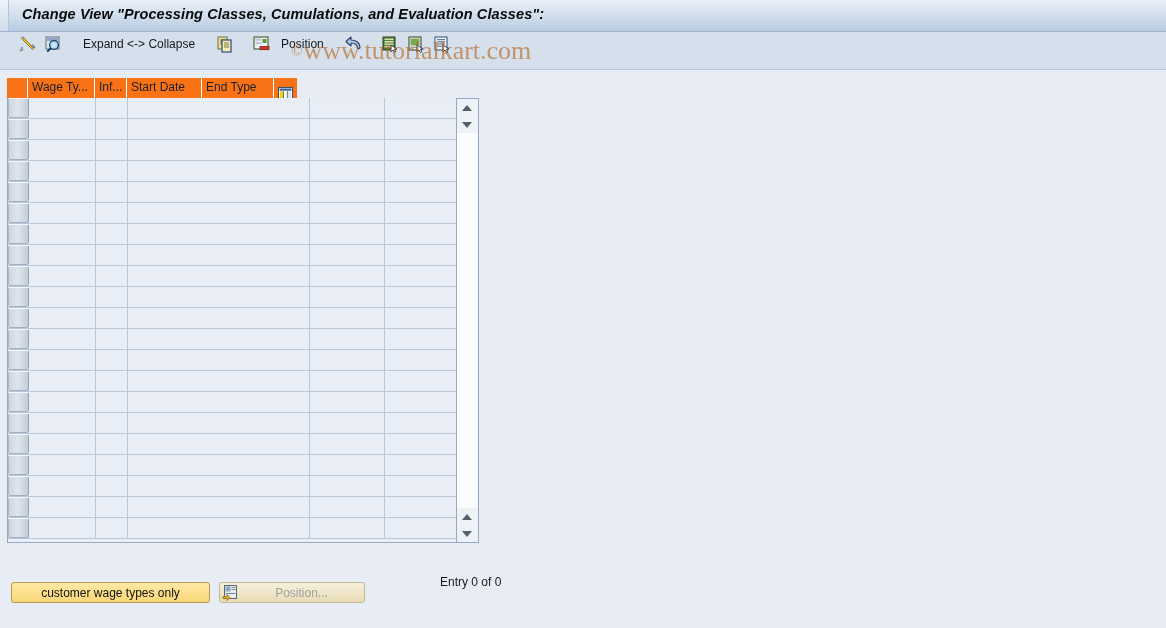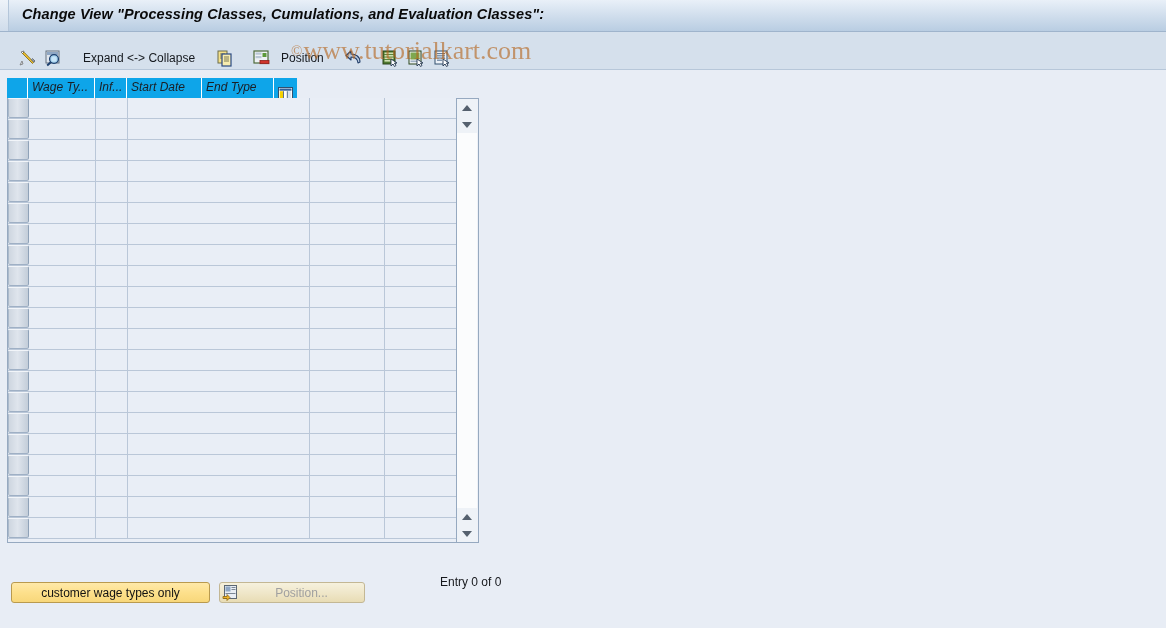--- a/index.html
+++ b/index.html
@@ -57,21 +57,21 @@
     height: 38px;
     background: #d5e0ec;
     border-bottom: 1px solid #b7c7d9;
     box-sizing: border-box;
   }
   #toolbar .tb-inner {
     position: absolute;
     left: 14px; top: 0;
     height: 38px;
     display: flex;
-    align-items: flex-end;
+    align-items: flex-start;
     gap: 0px;
   }
   .tbtn {
     display: inline-flex;
     align-items: center;
     justify-content: center;
     height: 24px;
     padding: 0 3px;
     cursor: default;
   }
@@ -120,32 +120,31 @@
   
   #thead {
     position: absolute;
     left: 0; top: 0;
     width: 472px;
     height: 20px;
     display: flex;
     box-sizing: border-box;
   }
   #thead .th {
-    background: #0ea5e9;
+    background: #f97316;
     border-right: 1px solid #ffffff;
     border-bottom: 1px solid #a9b8cb;
     box-sizing: border-box;
     font-size: 12px;
     color: #1b1f25;
     line-height: 19px;
     padding-left: 4px;
     overflow: hidden;
     white-space: nowrap;
     height: 32px;
-    font-style: italic;
   }
   #thead .th.sel { width: 21px; padding-left: 0; }
   #thead .th.c0  { width: 67px; }
   #thead .th.c1  { width: 32px; }
   #thead .th.c2  { width: 182px; }
   #thead .th.c3  { width: 75px; }
   #thead .th.c4  { width: 72px; }
   #thead .th.cfg {
     width: 23px;
     padding-left: 0;

